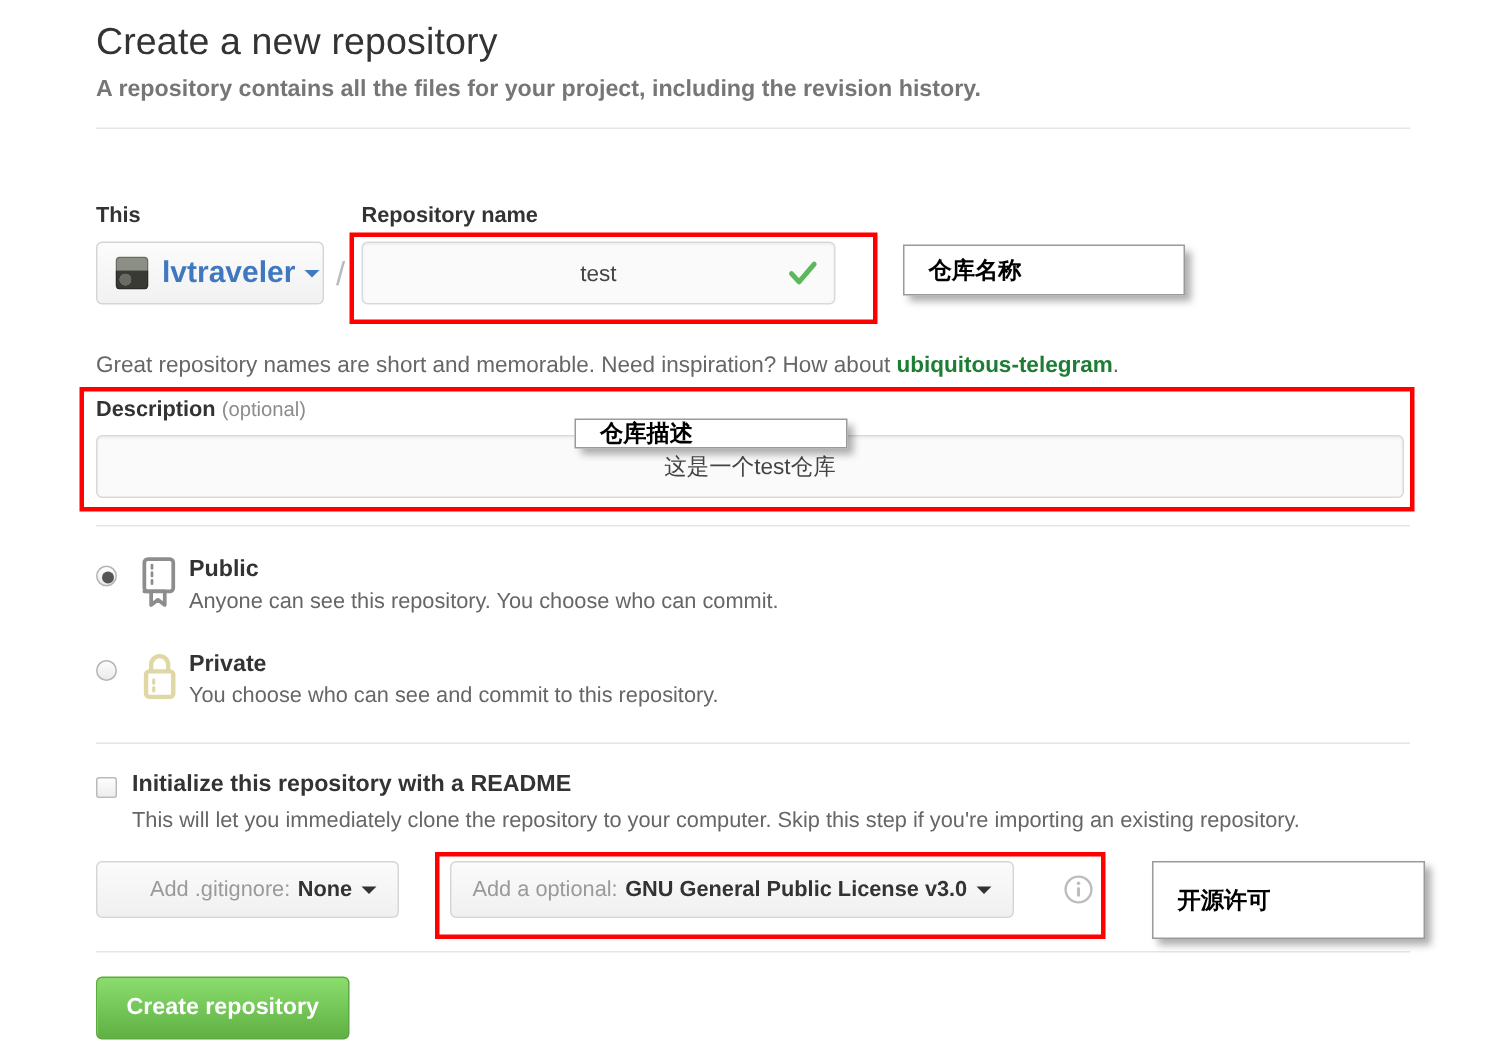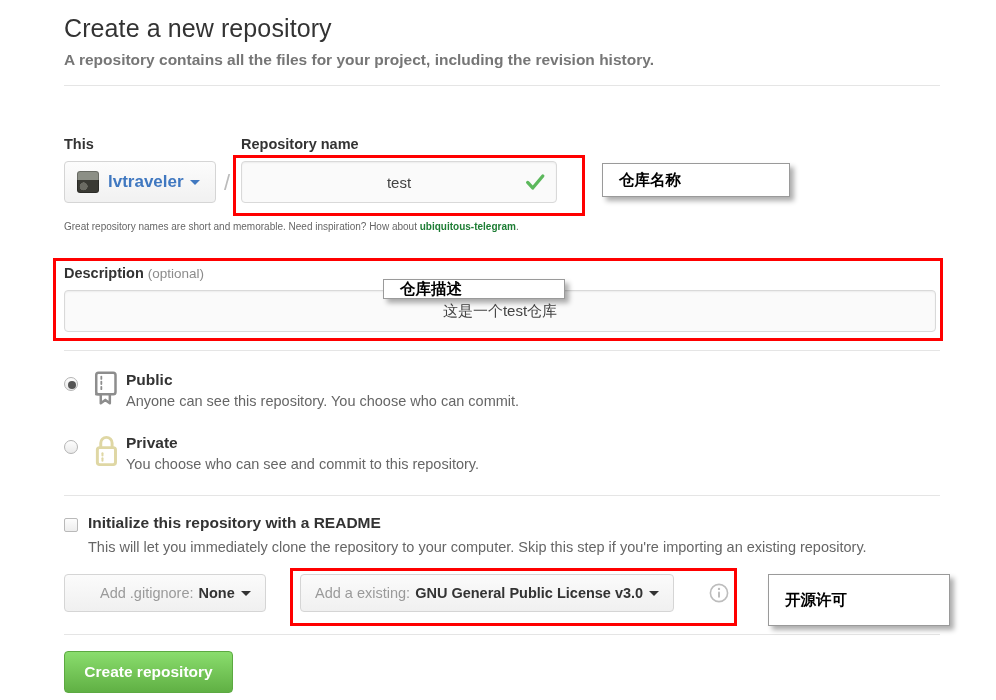--- a/index.html
+++ b/index.html
@@ -43,21 +43,21 @@
     display: flex; align-items: center; padding-left: 12px;
   }
   .avatar {
     width: 22px; height: 22px; border-radius: 3px; flex: none;
     background:
       radial-gradient(circle at 30% 70%, #6b6b63 0 18%, transparent 19%),
       linear-gradient(#8c8f86 0 42%, #3a3a34 43% 100%);
     box-shadow: inset 0 0 0 1px rgba(0,0,0,.25);
   }
   .owner-name {
-    font-size: 17px; font-weight: bold; color: #4078c0;
+    font-size: 20px; font-weight: bold; color: #4078c0;
     margin-left: 9px;
   }
   .caret {
     display: inline-block; width: 0; height: 0; margin-left: 6px;
     border-left: 5px solid transparent; border-right: 5px solid transparent;
     border-top: 5px solid currentColor; vertical-align: middle;
   }
   .slash {
     position: absolute; left: 224px; top: 170px;
     font-size: 22px; color: #bbb;
@@ -76,22 +76,22 @@
   }
   #repo-name-input { left: 241px; top: 161px; width: 316px; height: 42px; }
   #description-input { left: 64px; top: 290px; width: 872px; height: 42px; }
   .check-ok {
     position: absolute; right: 10px; top: 50%; transform: translateY(-50%);
     width: 22px; height: 22px;
   }
 
   
   .hint {
-    position: absolute; left: 64px; top: 221px;
-    font-size: 10px; color: #666;
+    position: absolute; left: 64px; top: 235px;
+    font-size: 15px; color: #666;
   }
   .hint b { color: #1d7d34; }
 
   
   .radio-row { position: absolute; left: 64px; }
   .radio-dot {
     position: absolute; left: 0; top: 6px;
     width: 14px; height: 14px; border-radius: 50%;
     background: linear-gradient(#fdfdfd,#eaeaea);
     border: 1px solid #b4b4b4;
@@ -236,21 +236,21 @@
   <div class="chk-title">Initialize this repository with a README</div>
   <div class="chk-desc">This will let you immediately clone the repository to your computer. Skip this step if you're importing an existing repository.</div>
 
   <div class="sel-btn" id="gitignore-btn">
     <span>Add .gitignore:</span>
     <b>None</b>
     <span class="caret" style="color:#333"></span>
   </div>
 
   <div class="sel-btn" id="license-btn">
-    <span>Add a existing:</span>
+    <span>Add a optional:</span>
     <b>GNU General Public License v3.0</b>
     <span class="caret" style="color:#333"></span>
   </div>
 
   <svg class="info-icon" viewBox="0 0 20 20">
     <circle cx="10" cy="10" r="8.6" fill="none" stroke="#bdbdbd" stroke-width="1.6"></circle>
     <circle cx="10" cy="5.9" r="1.2" fill="#bdbdbd"></circle>
     <rect x="9" y="8.4" width="2" height="6.4" rx="1" fill="#bdbdbd"></rect>
   </svg>
 

